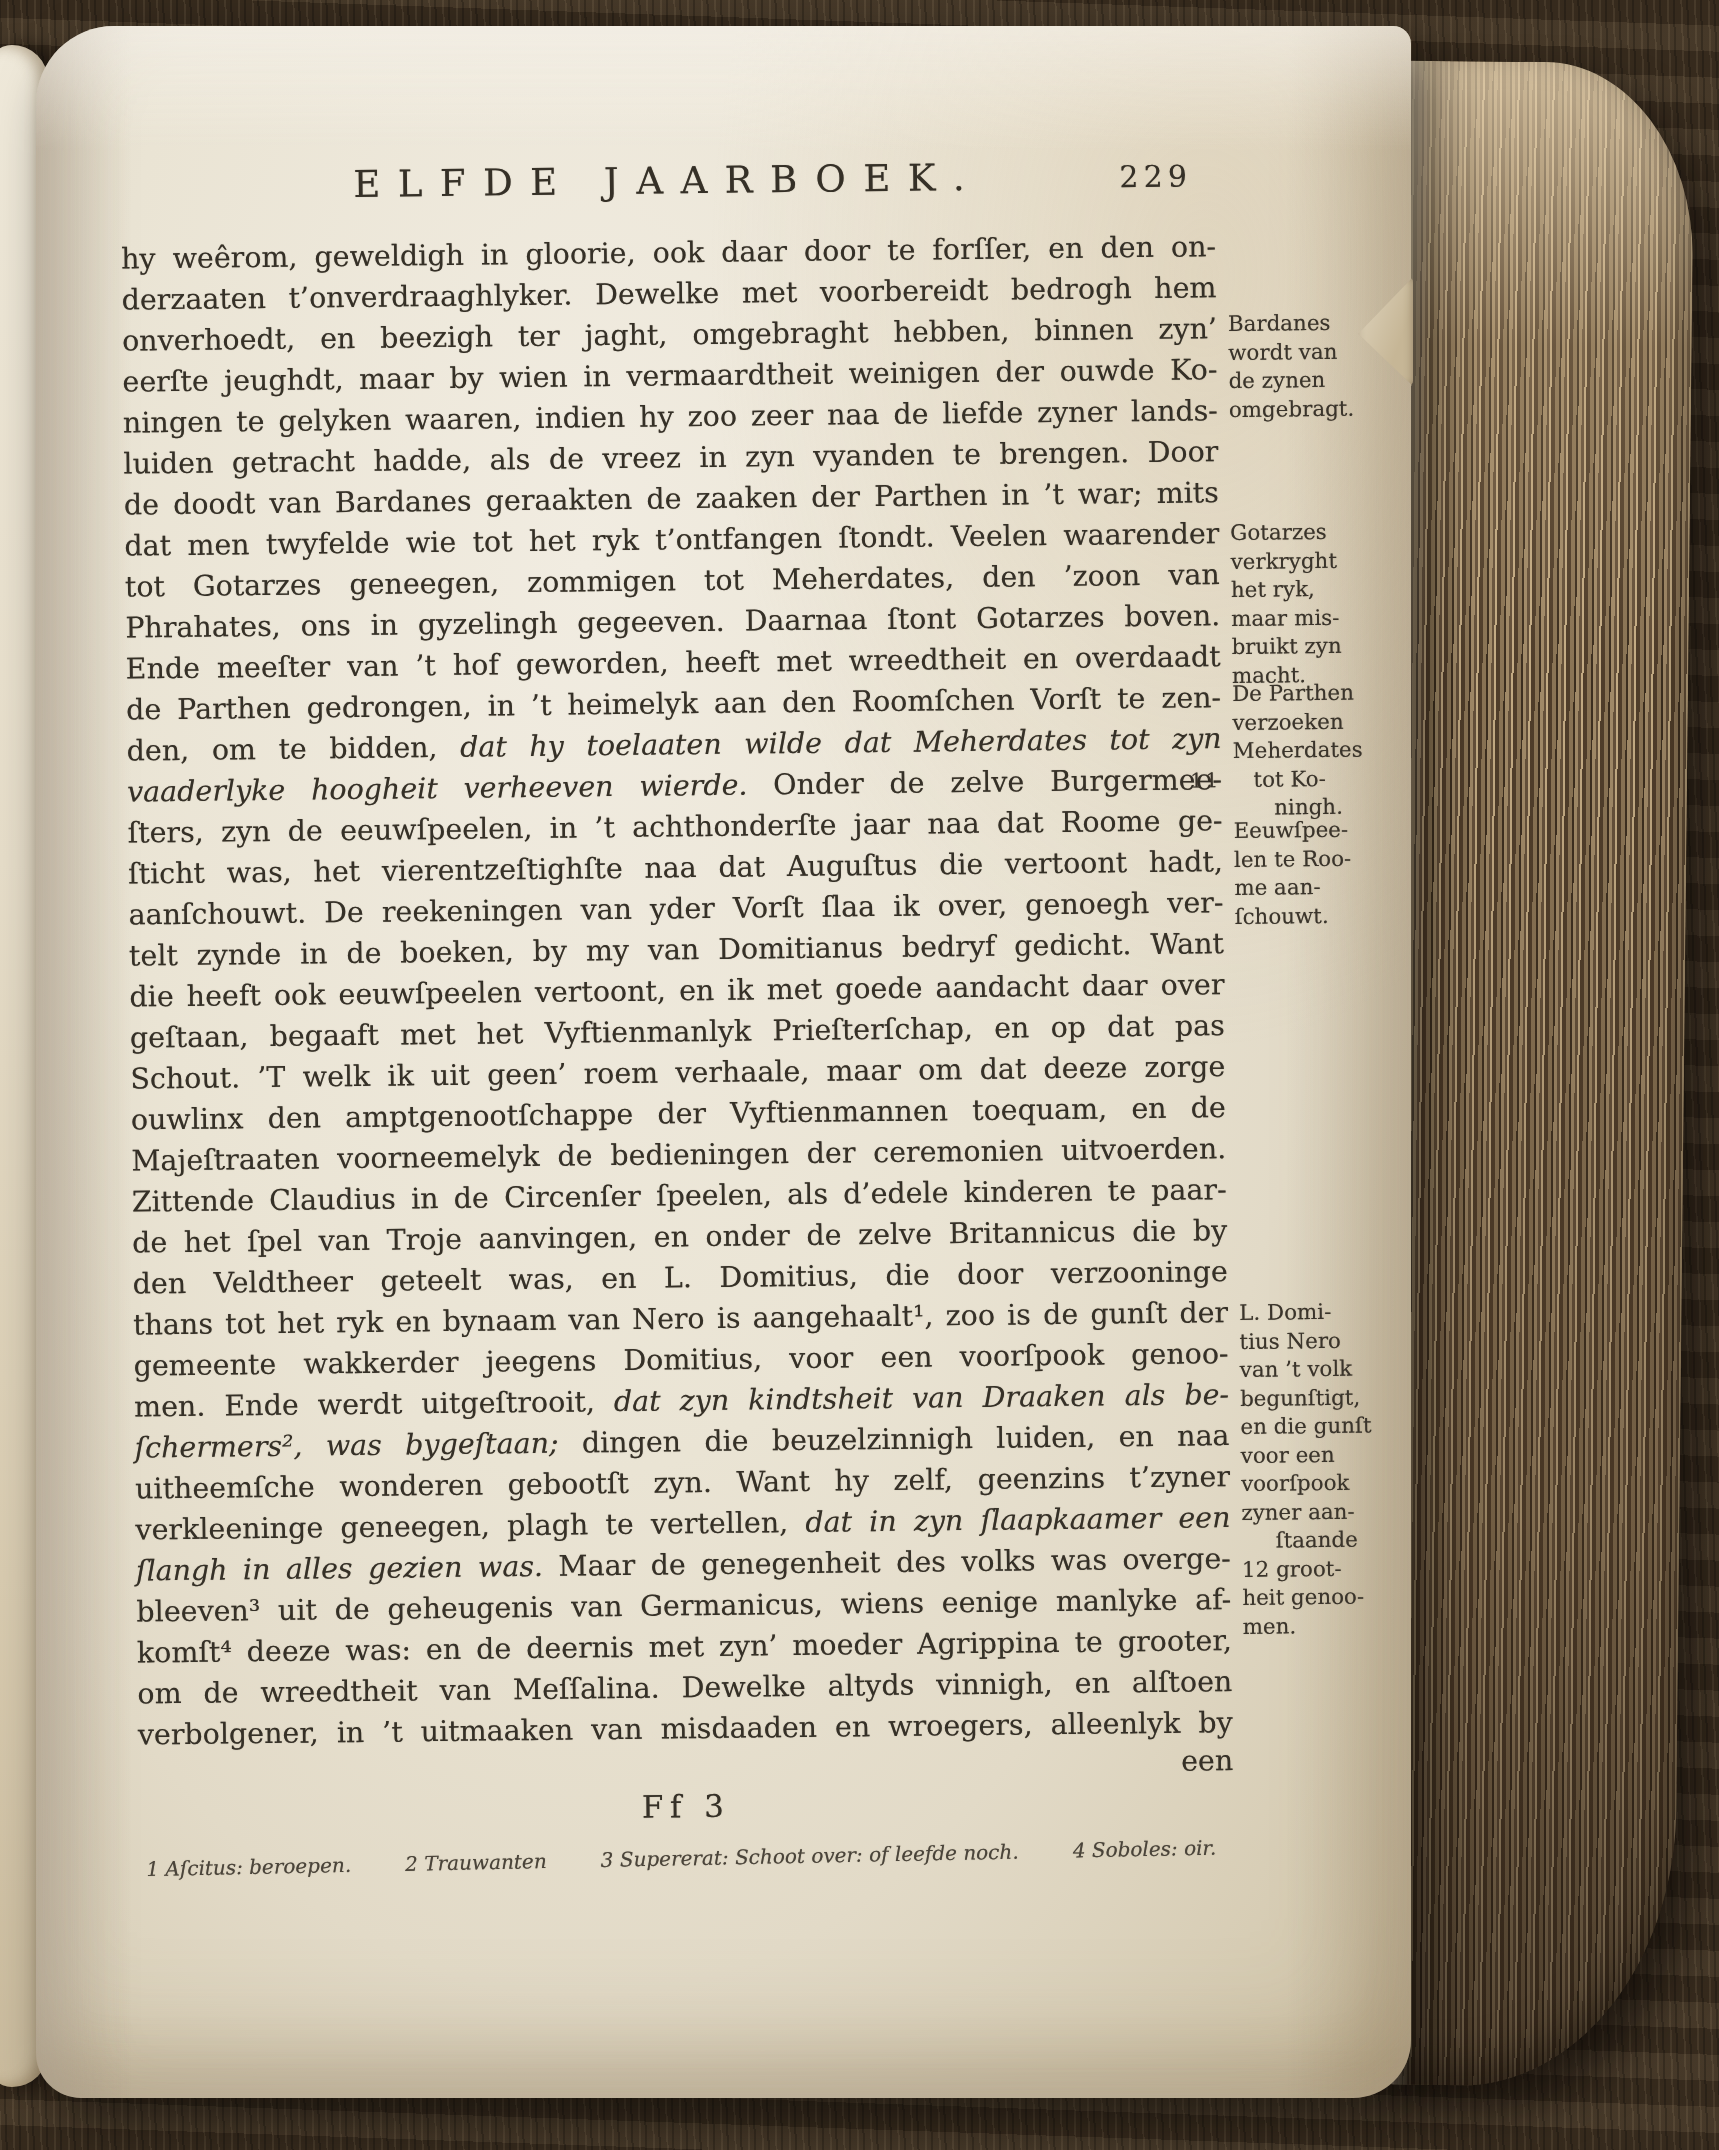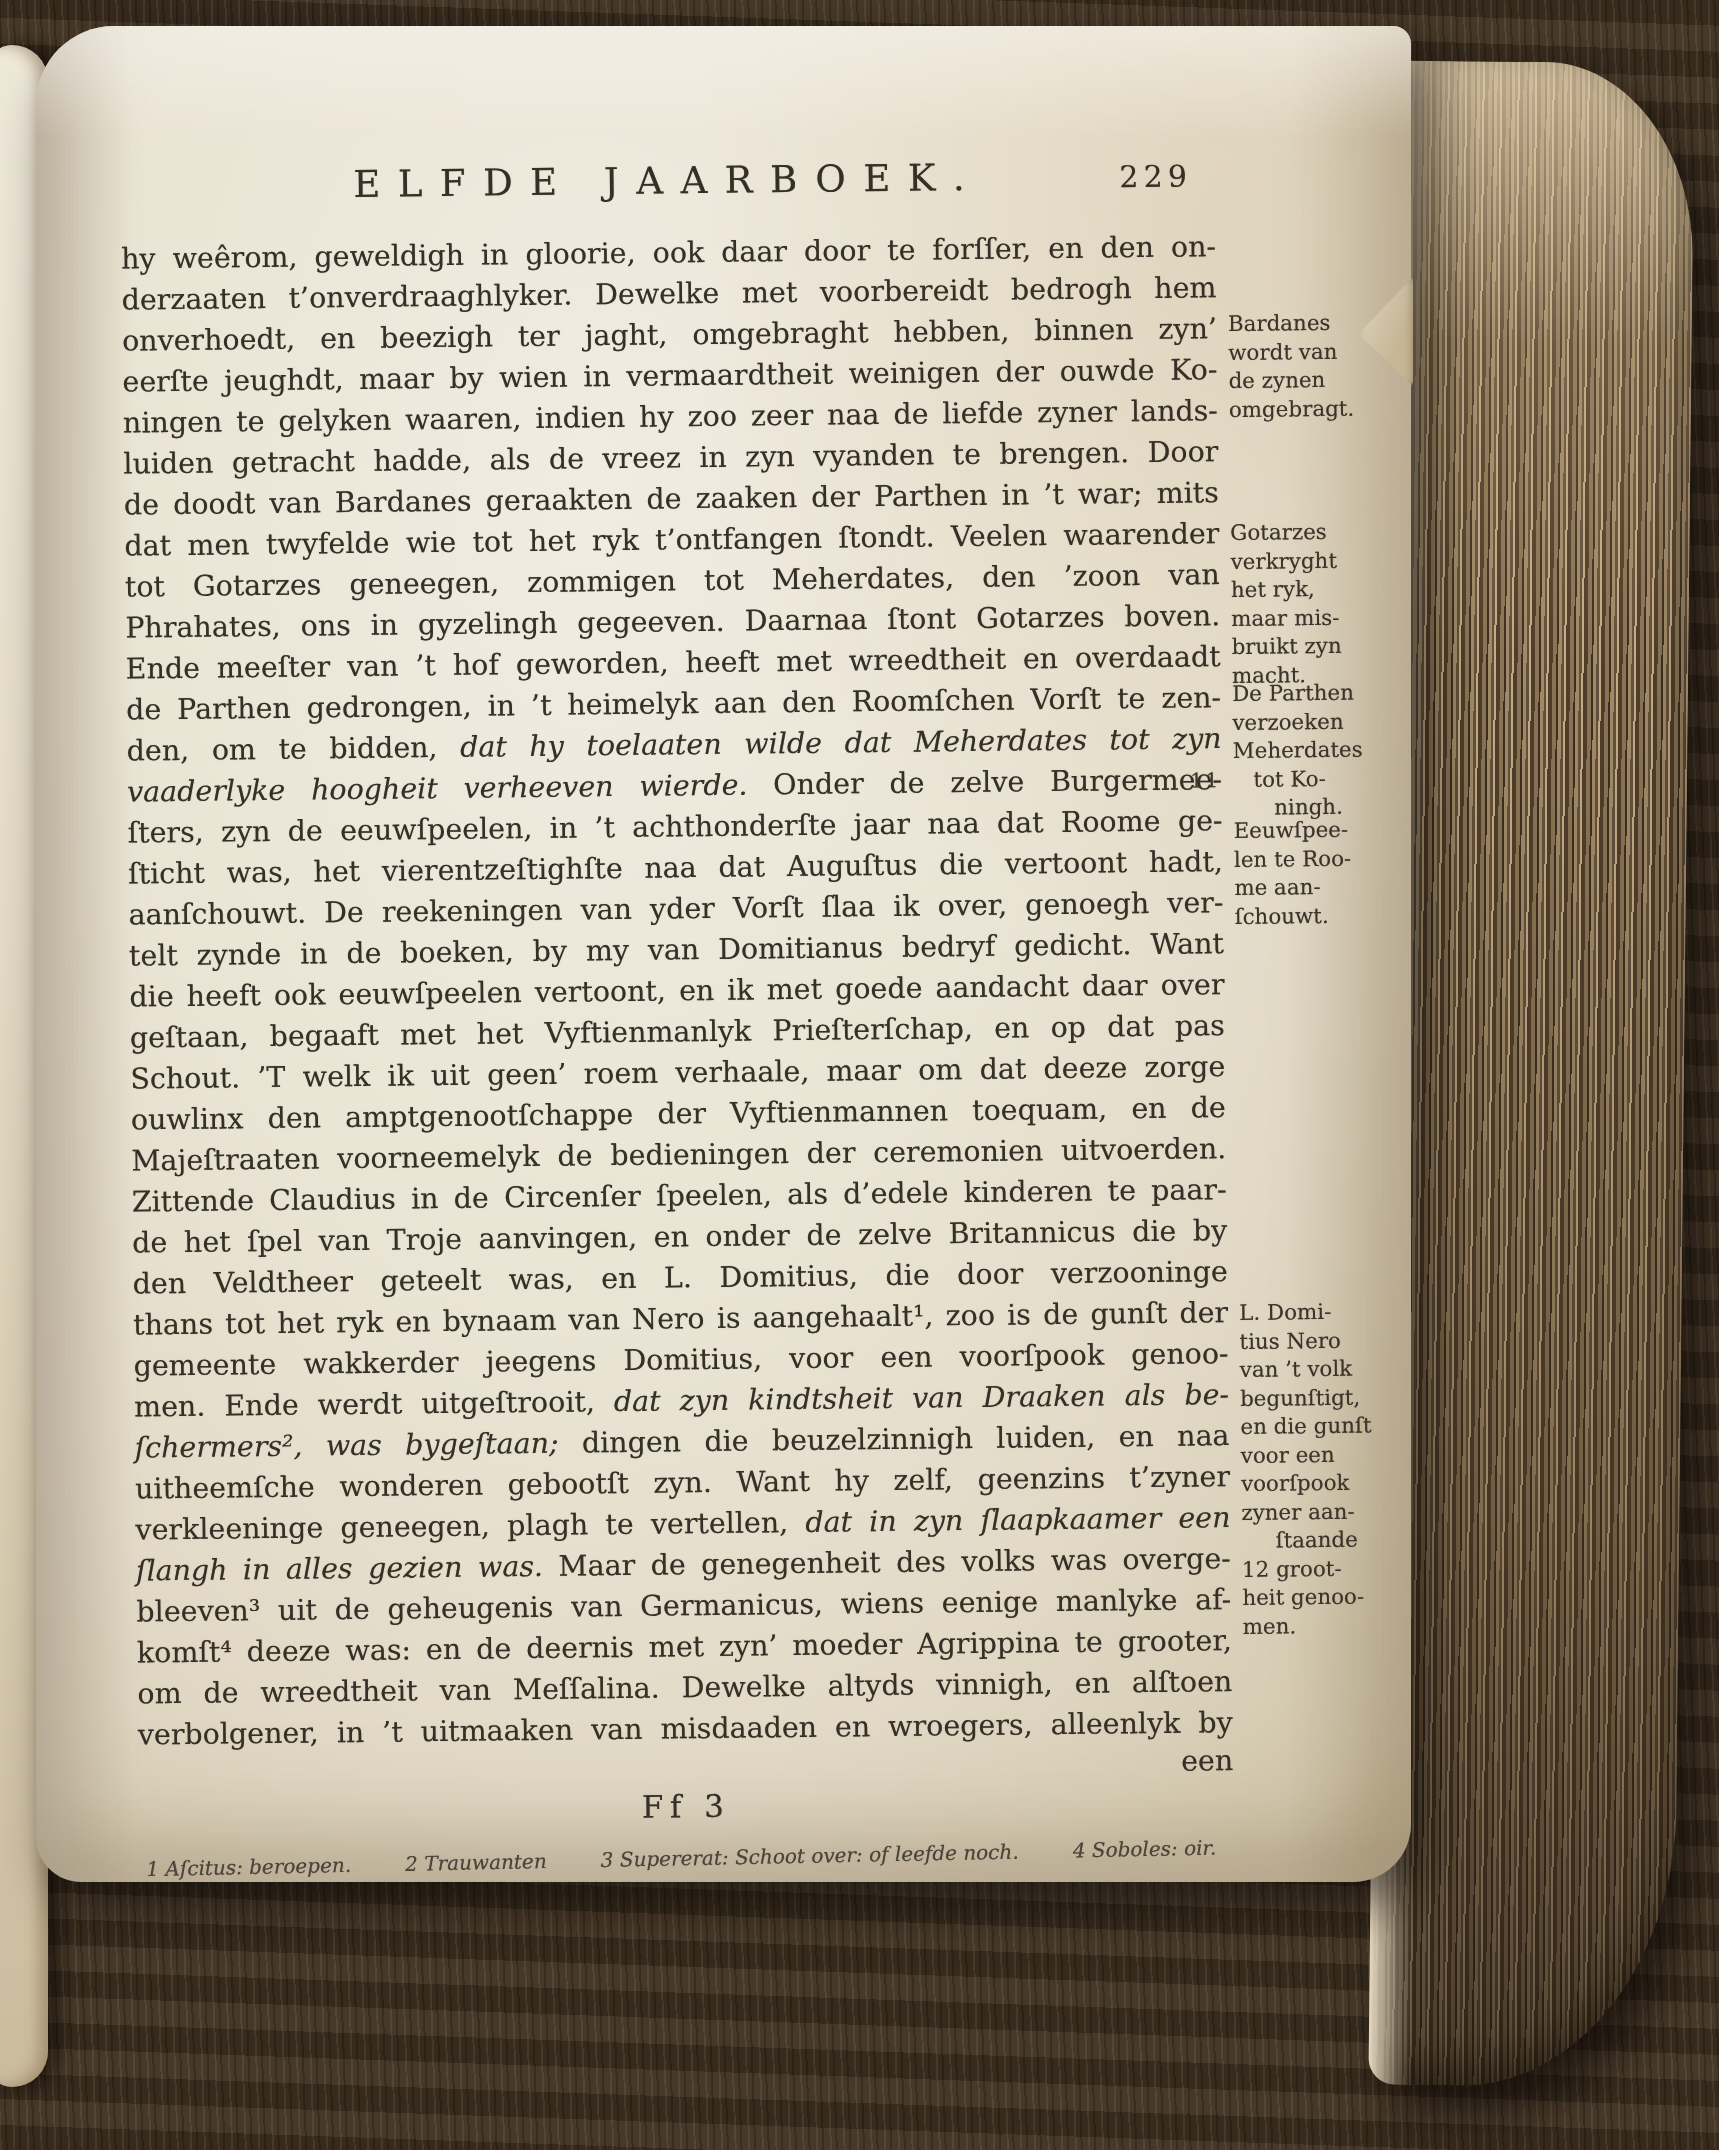--- a/index.html
+++ b/index.html
@@ -56,21 +56,21 @@
       #7b654a;
     box-shadow: inset 0 -19.4px 39px rgba(20,14,8,.5), 19.4px 26px 45px rgba(8,5,3,.6);
   }
   .fore-edge::before{ 
     content:"";position:absolute;left:0;top:0;width:41px;height:100%;
     border-radius:17px 0 0 26px;
     background:linear-gradient(90deg, rgba(238,225,199,.95), rgba(238,225,199,0));
   }
   
   .page{
-    position:absolute;left:36px;top:26px;width:1375px;height:1856px;
+    position:absolute;left:36px;top:26px;width:1375px;height:2072px;
     border-radius:78px 18px 58px 45px;
     background:
       radial-gradient(ellipse at 40% 26%, #f1ece1 0%, #eae4d4 42%, #e2dac7 66%, #d3c8ae 92%, #c8bb9e 100%),
       #e8e1d0;
     box-shadow:
       17px 22px 52px rgba(8,5,3,.55),
       inset 23px 17px 71px rgba(255,255,255,.40),
       inset -30px -45px 110px rgba(130,105,70,.30),
       inset 58px 0 78px -39px rgba(100,78,50,.35),
       inset 0 -39px 71px -32px rgba(120,95,62,.30);

